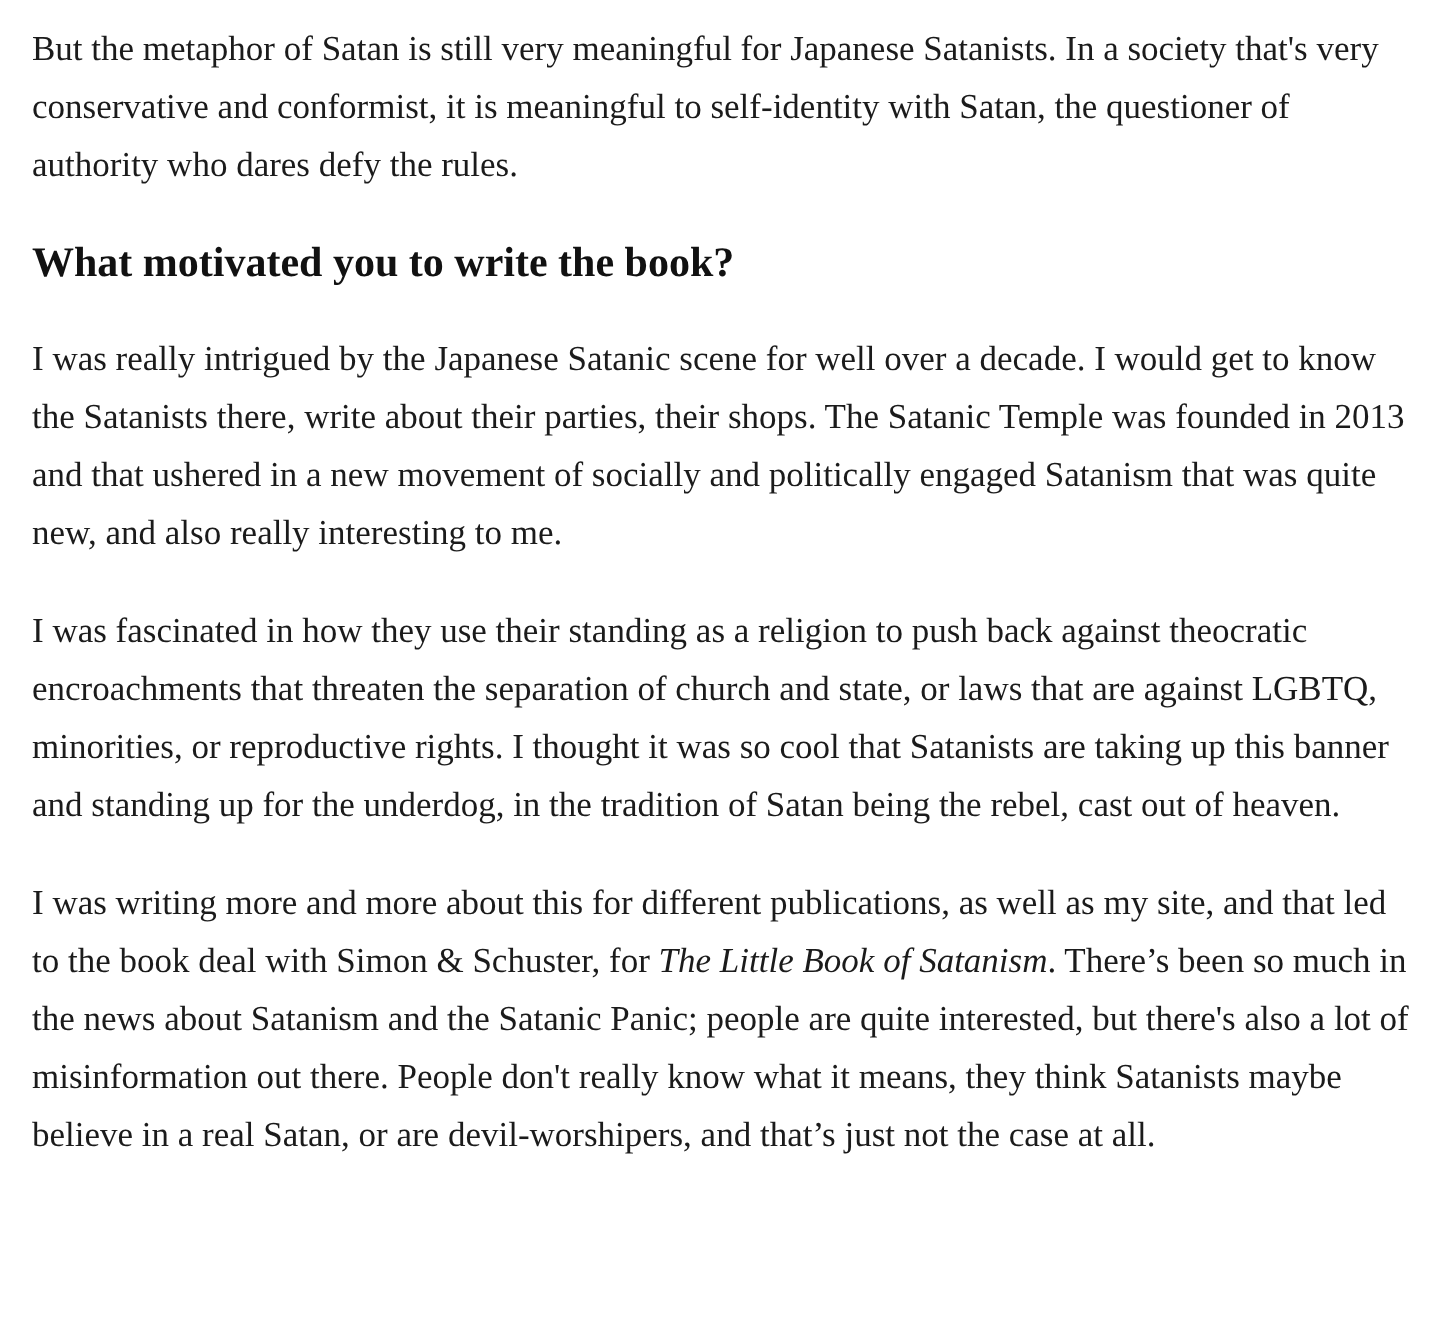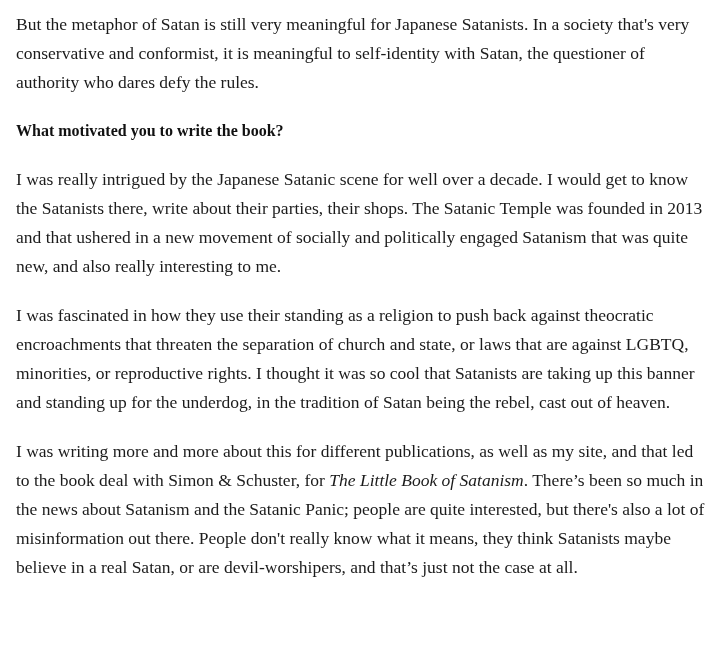--- a/index.html
+++ b/index.html
@@ -22,21 +22,21 @@
   p.body-text {
     font-family: "Liberation Serif", serif;
     font-size: 17.5px;
     line-height: 29px;
     color: #1b1b1b;
     margin: 0 0 20px 0;
     text-align: left;
   }
   h3.question {
     font-family: "Liberation Serif", serif;
-    font-size: 16px;
+    font-size: 21px;
     line-height: 28px;
     font-weight: bold;
     color: #111111;
     margin: 0 0 20px 0;
   }
   .first-para {
     margin-bottom: 22px;
   }
   em.book-title {
   }

